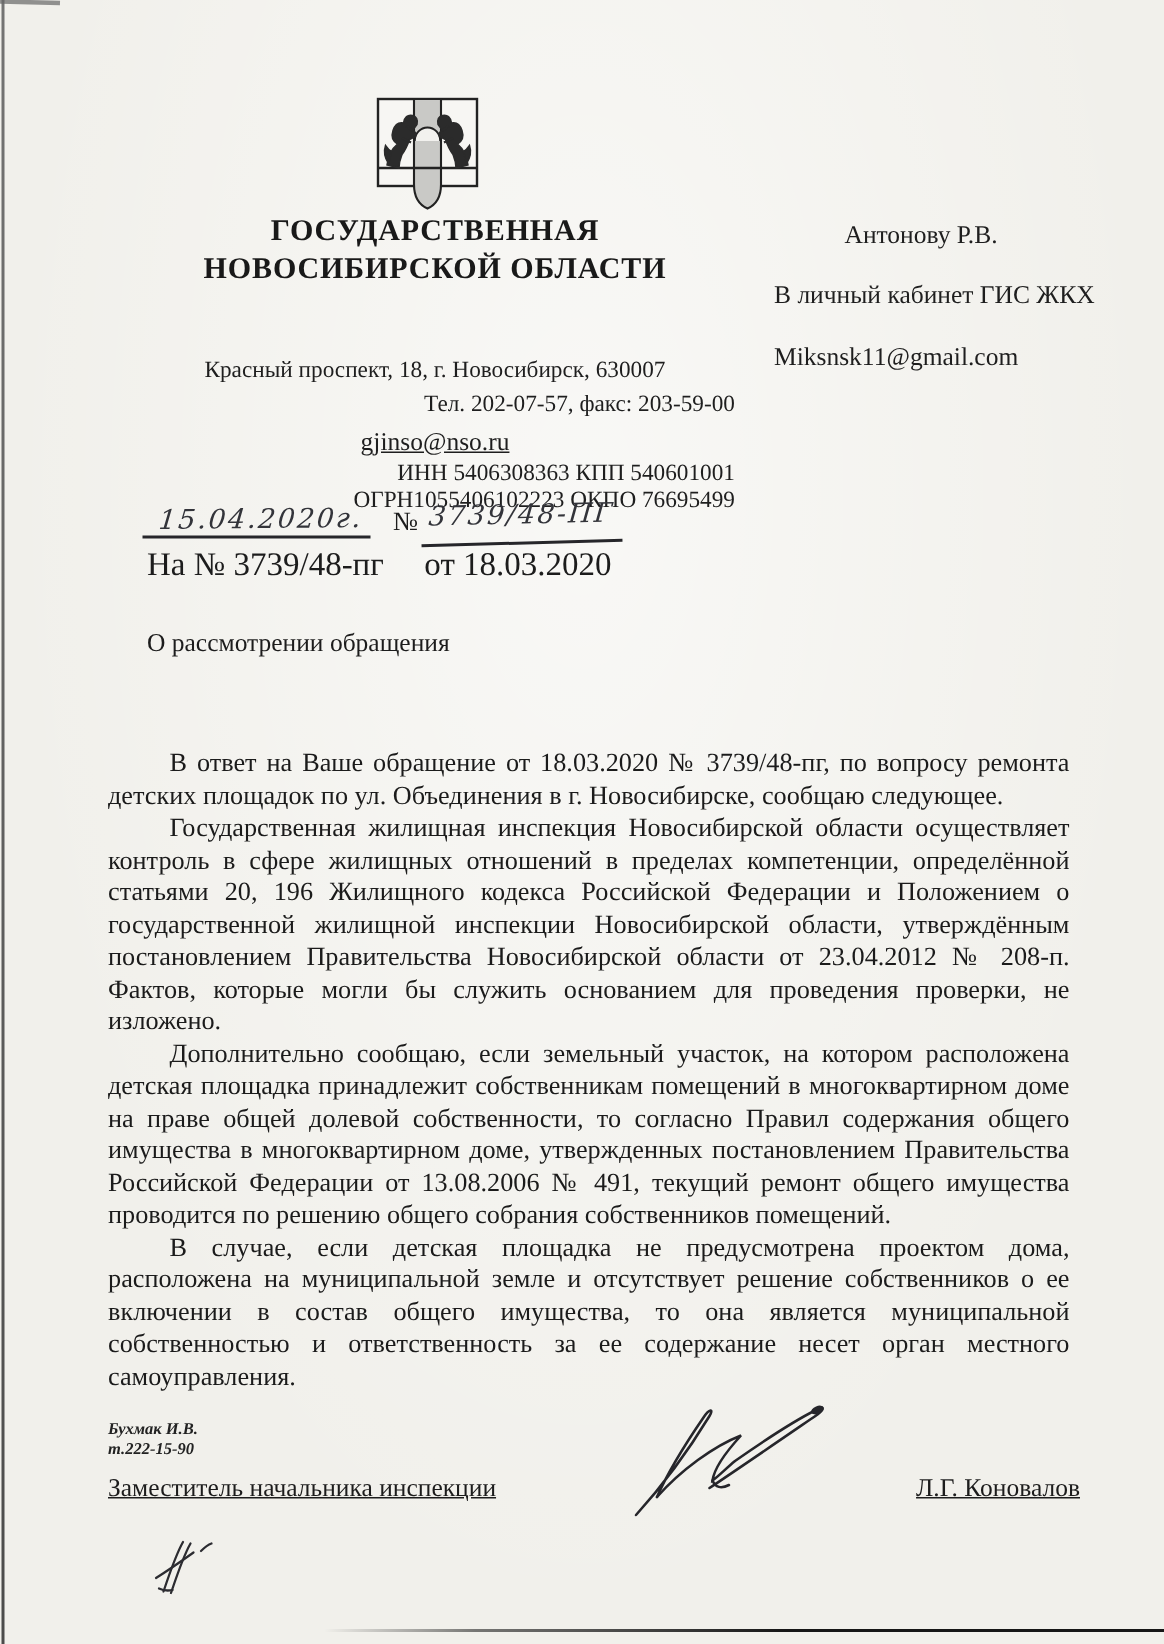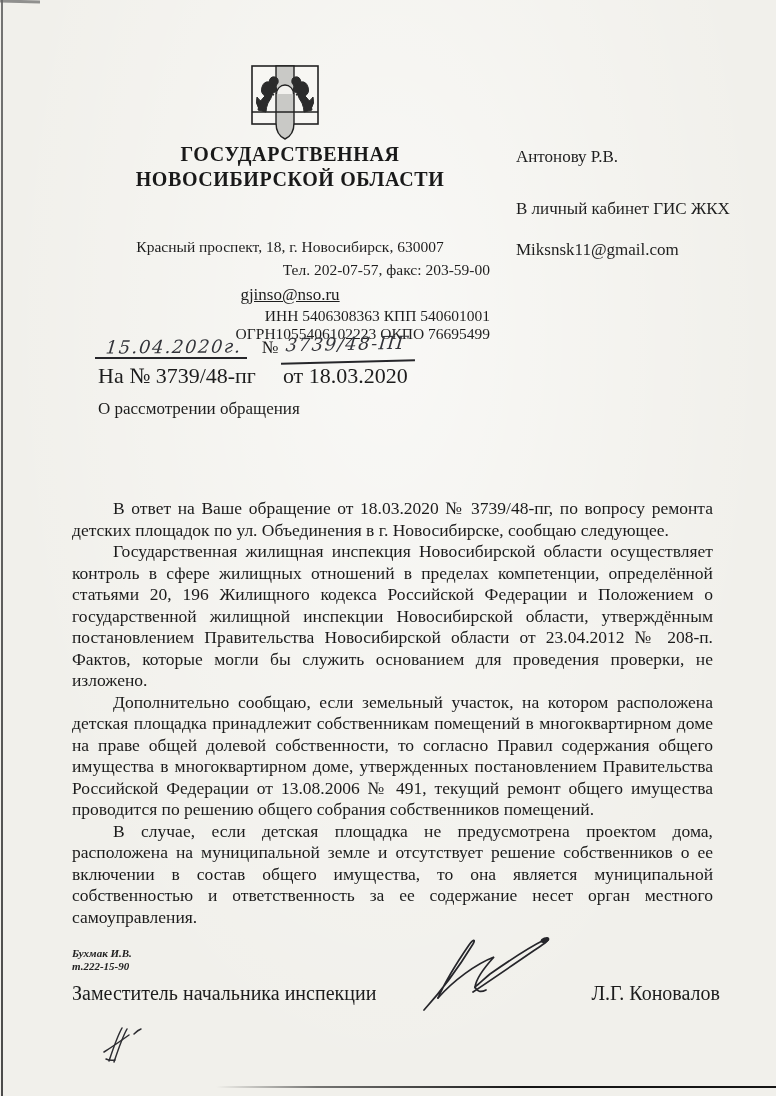--- a/index.html
+++ b/index.html
@@ -35,32 +35,32 @@
   .reg-date-line{position:absolute;left:95px;top:357px;width:152px;height:1.6px;background:#26262a;}
   .reg-no-sign{position:absolute;left:262px;top:337px;font-size:17.5px;}
   .reg-number{position:absolute;left:286px;top:333px;font-size:18px;transform:skewX(-6deg) rotate(-1.2deg);}
   .reg-number-line{position:absolute;left:281px;top:361px;width:134px;height:1.6px;background:#26262a;transform:rotate(-1.6deg);}
   .ref-line{position:absolute;left:98px;top:363px;font-size:22px;}
   .ref-line span{margin-right:0;}
   .ref-gap{display:inline-block;width:27px;}
 
   
   .recipient{position:absolute;left:516px;top:146px;font-size:17px;color:#1e1e1e;}
-  .recipient .r1{line-height:22px;}
-  .recipient .r2{line-height:22px;margin-top:30px;}
+  .recipient .r1{line-height:22px;margin-left:47px;}
+  .recipient .r2{line-height:22px;margin-top:18px;}
   .recipient .r3{line-height:22px;margin-top:19px;}
 
-  .subject{position:absolute;left:98px;top:399px;font-size:17px;}
+  .subject{position:absolute;left:98px;top:419px;font-size:17px;}
   .salutation{position:absolute;left:96px;top:461px;width:640px;text-align:center;font-size:17.5px;}
 
   .body-text{position:absolute;left:72px;top:498px;width:641px;
     font-size:17.5px;line-height:21.5px;text-align:justify;color:#1b1b1b;}
   .body-text p{margin:0;text-indent:41px;}
 
-  .sign-row{position:absolute;left:72px;top:982px;width:648px;display:flex;justify-content:space-between;font-size:20px;}
+  .sign-row{position:absolute;left:72px;top:982px;width:648px;display:flex;justify-content:space-between;font-size:17px;text-decoration:underline;}
   .autograph{position:absolute;left:418px;top:928px;}
   .executor{position:absolute;left:72px;top:947px;font-size:11px;line-height:13px;font-weight:bold;color:#222;font-style:italic;}
   .hw-mark{position:absolute;left:98px;top:1021px;}
 </style>
 </head>
 <body>
 
 <div class="page">
 
   <div class="edge-left"></div>

